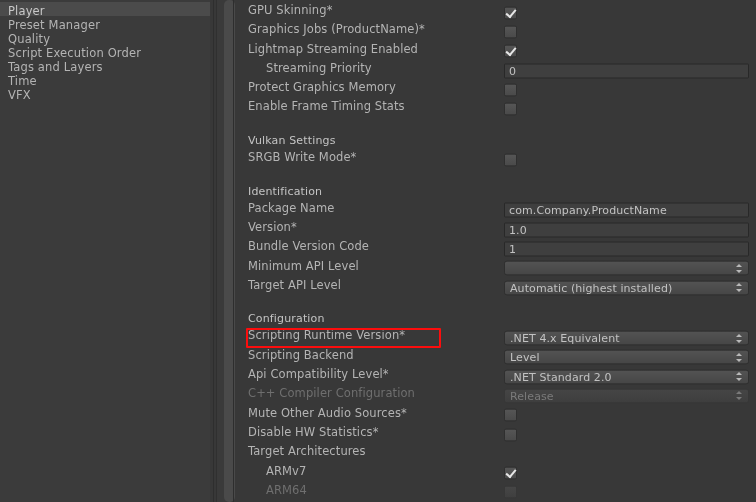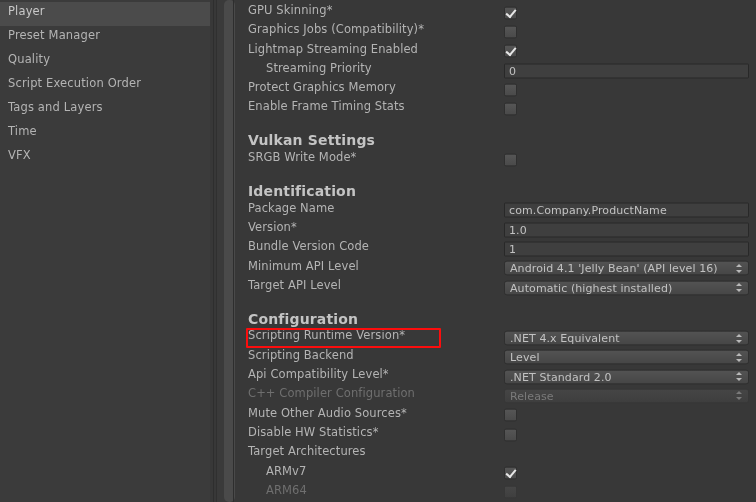--- a/index.html
+++ b/index.html
@@ -24,21 +24,21 @@
   .sidebar {
     width: 210px;
     height: 502px;
     background: #3b3b3b;
     padding-top: 2px;
     flex: 0 0 210px;
     position: relative;
   }
 
   .side-item {
-    height: 24px;
+    height: 14px;
     line-height: 18px;
     padding-left: 8px;
     font-size: 11.5px;
     color: #b4b4b4;
     white-space: nowrap;
     letter-spacing: 0.15px;
   }
 
   .side-item.selected {
     background: #4b4b4b;
@@ -100,22 +100,22 @@
   .row-label.indent1 { padding-left: 28px; }
   .row.disabled .row-label { color: #6f6f6f; }
 
   .section {
     height: 19.3px;
     display: flex;
     align-items: center;
     margin-top: 12px;
   }
   .section .sec-label {
-    font-size: 14px;
-    font-weight: bold;
+    font-size: 11px;
+    font-weight: normal;
     color: #c4c4c4;
     padding-left: 10px;
     letter-spacing: 0.15px;
   }
 
   
   .ctrl {
     position: absolute;
     left: 266px;
     top: 50%;
@@ -242,21 +242,21 @@
   </div>
 
   <div class="content" id="content">
       <div class="row">
         <div class="row-label">GPU Skinning*</div>
         <div class="ctrl">
           <div class="cb checked"></div>
         </div>
       </div>
       <div class="row">
-        <div class="row-label">Graphics Jobs (Compatibility)*</div>
+        <div class="row-label">Graphics Jobs (ProductName)*</div>
         <div class="ctrl">
           <div class="cb"></div>
         </div>
       </div>
       <div class="row">
         <div class="row-label">Lightmap Streaming Enabled</div>
         <div class="ctrl">
           <div class="cb checked"></div>
         </div>
       </div>
@@ -305,21 +305,20 @@
       <div class="row">
         <div class="row-label">Bundle Version Code</div>
         <div class="ctrl">
           <div class="tf">1</div>
         </div>
       </div>
       <div class="row">
         <div class="row-label">Minimum API Level</div>
         <div class="ctrl">
           <div class="dd">
-            <span>Android 4.1 'Jelly Bean' (API level 16)</span>
             <span class="arrows"></span>
           </div>
         </div>
       </div>
       <div class="row">
         <div class="row-label">Target API Level</div>
         <div class="ctrl">
           <div class="dd">
             <span>Automatic (highest installed)</span>
             <span class="arrows"></span>

